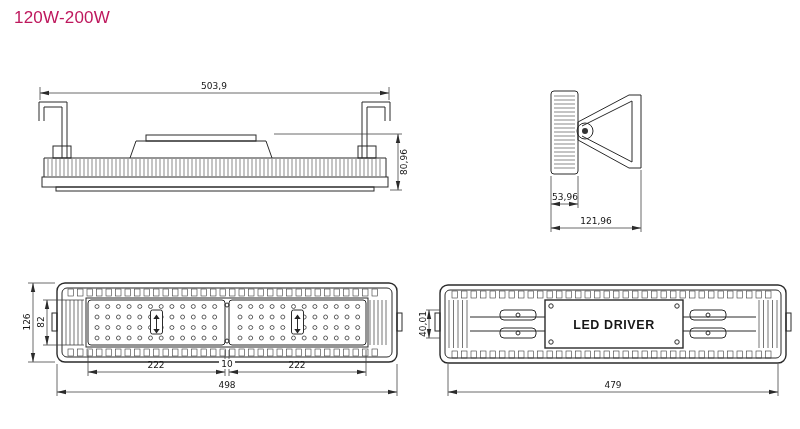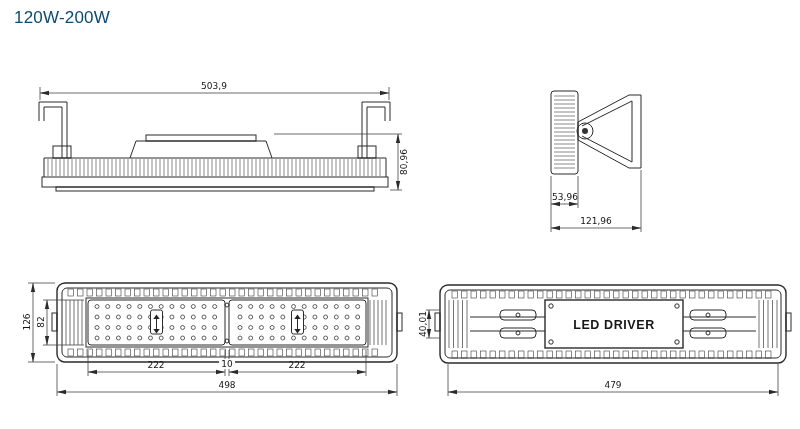--- a/index.html
+++ b/index.html
@@ -1,18 +1,18 @@
 <!DOCTYPE html>
 <html><head>
 <meta charset="utf-8">
 <style>
   html,body{margin:0;padding:0;background:#ffffff;}
   .stage{position:relative;width:800px;height:429px;background:#fff;overflow:hidden;
          font-family:"Liberation Sans","DejaVu Sans",sans-serif;}
-  .title{position:absolute;left:14px;top:8px;font-size:17px;color:#0c4a6e;letter-spacing:.2px;}
+  .title{position:absolute;left:14px;top:8px;font-size:17px;color:#be185d;letter-spacing:.2px;}
   svg{position:absolute;left:0;top:0;}
   .dim{font-size:9px;fill:#141414;stroke:none;font-family:"DejaVu Sans",sans-serif;}
   .driver-label{font-size:12.5px;font-weight:bold;fill:#161616;stroke:none;letter-spacing:.6px;
                 font-family:"Liberation Sans",sans-serif;}
 </style>
 </head>
 <body>
 
 <div class="stage">
   <div class="title">120W-200W</div>

